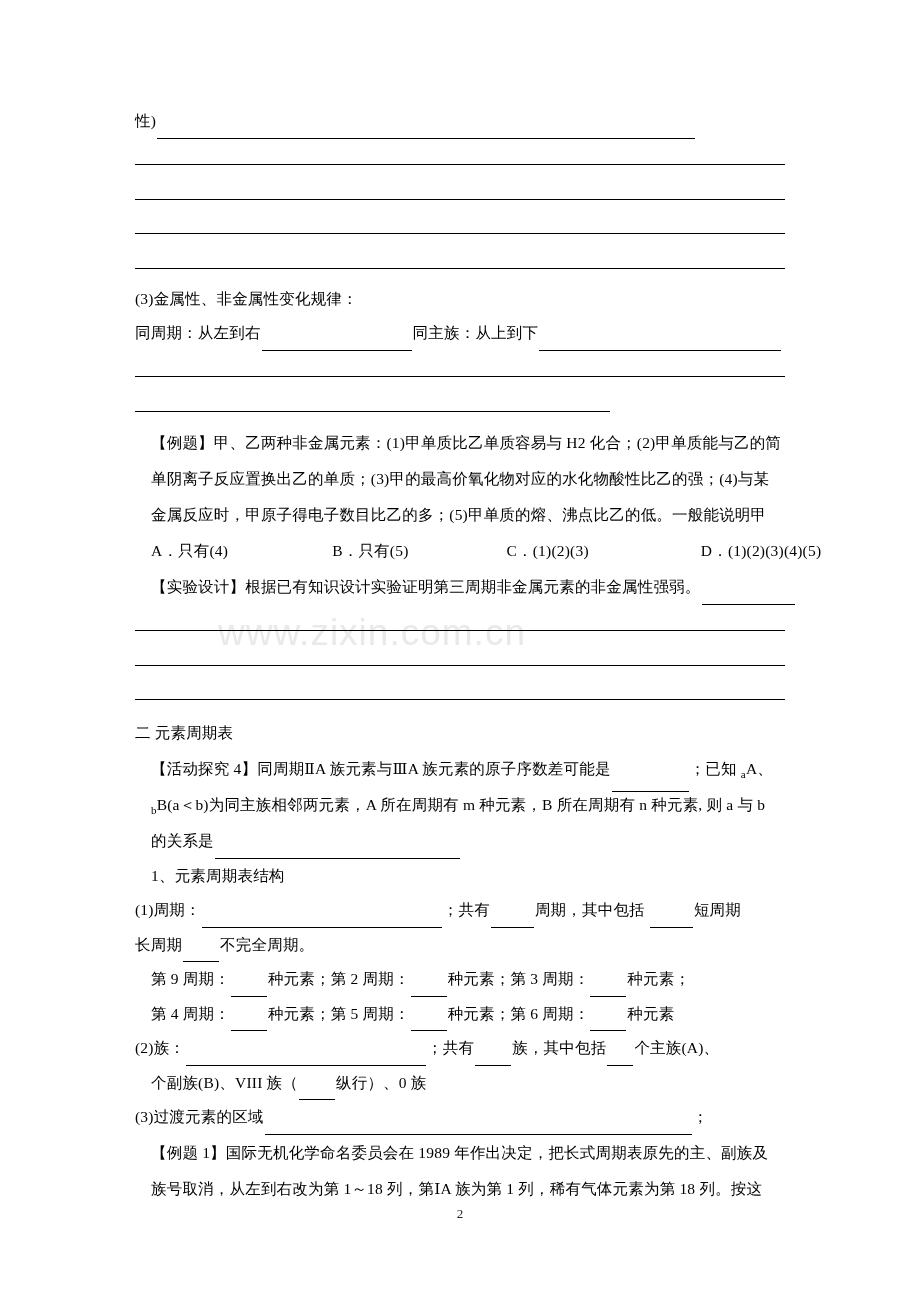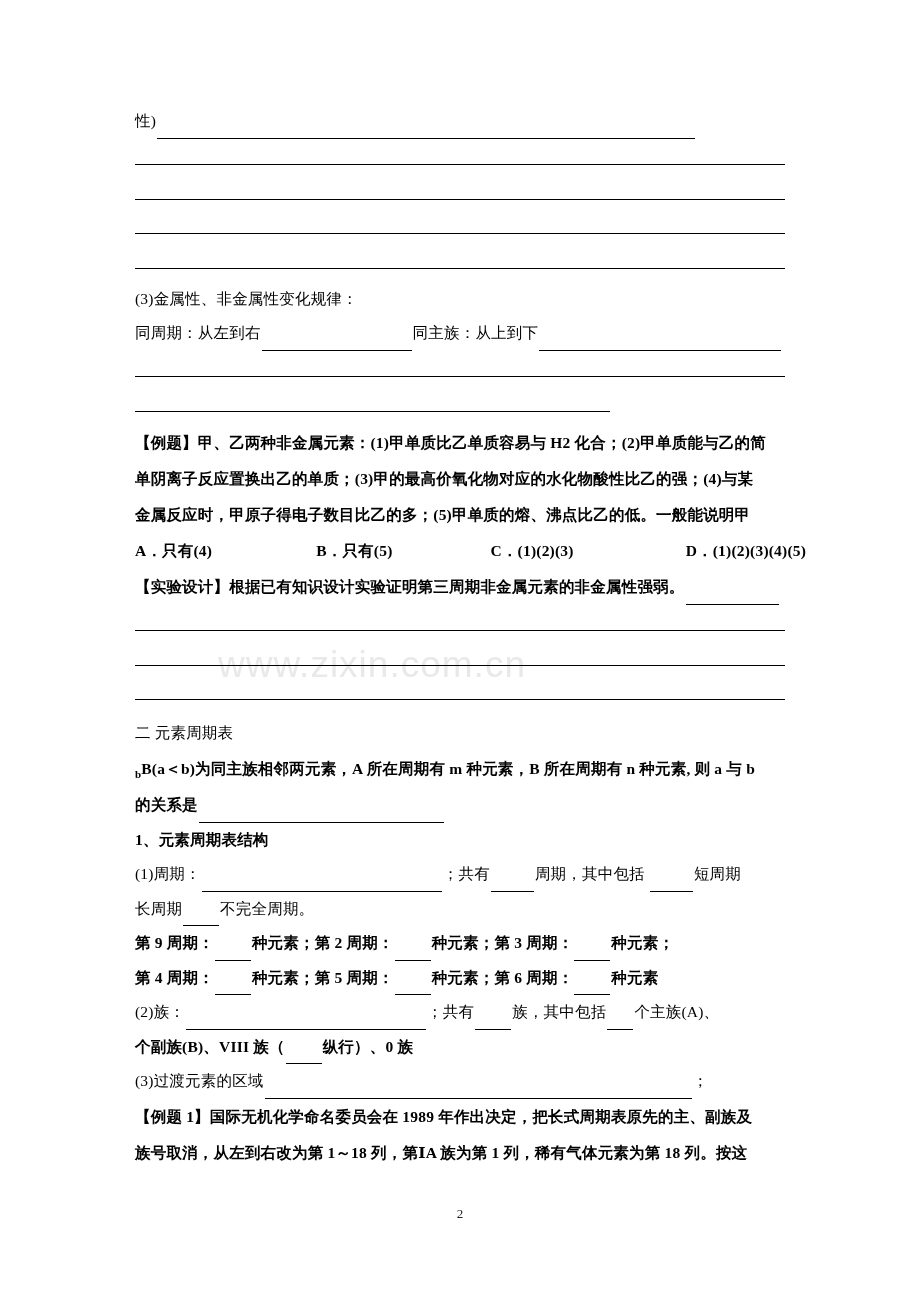--- a/index.html
+++ b/index.html
@@ -12,21 +12,21 @@
     width: 920px;
     height: 1302px;
     background: #ffffff;
     overflow: hidden;
     font-family: "Liberation Serif", "DejaVu Serif", serif;
     color: #000000;
   }
   .watermark {
     position: absolute;
     left: 218px;
-    top: 644px;
+    top: 612px;
     width: 480px;
     font-family: "Liberation Sans", "DejaVu Sans", sans-serif;
     font-size: 37px;
     letter-spacing: 1px;
     color: #e9e9e9;
     white-space: nowrap;
     user-select: none;
     pointer-events: none;
     z-index: 0;
   }
@@ -38,21 +38,21 @@
     z-index: 2;
   }
   .line {
     position: relative;
     font-size: 15.5px;
     line-height: 34.5px;
     height: 34.5px;
     white-space: nowrap;
     letter-spacing: 0.2px;
   }
-  .line.bold { font-weight: bold; }
+  .line.bold { font-weight: normal; margin-left: 16px; }
   .line.tall { height: 36px; line-height: 36px; }
 
   
   .blankrule {
     position: relative;
     height: 34.5px;
   }
   .blankrule::after {
     content: "";
     position: absolute;
@@ -159,20 +159,23 @@
 
     <div class="blankrule"></div>
     <div class="blankrule"></div>
     <div class="blankrule"></div>
 
     <div class="sp8"></div>
 
     <div class="line">二  元素周期表</div>
 
     <div class="line bold tall">
+      <span>【活动探究 4】</span><span>同周期ⅡA 族元素与ⅢA 族元素的原子序数差可能是</span><span class="u x-act"></span><span>；已知 </span><span class="sub">a</span><span>A、</span>
+    </div>
+    <div class="line bold tall">
       <span class="sub">b</span><span>B(a＜b)为同主族相邻两元素，A 所在周期有 m 种元素，B 所在周期有 n 种元素, 则 a 与 b</span>
     </div>
     <div class="line bold tall">
       <span>的关系是</span><span class="u x-rel"></span>
     </div>
 
     <div class="line bold">1、元素周期表结构</div>
 
     <div class="line">
       <span>(1)周期：</span><span class="u x-period"></span><span>；共有</span><span class="u x-s5"></span><span>周期，其中包括 </span><span class="u x-s5"></span><span>短周期</span>

